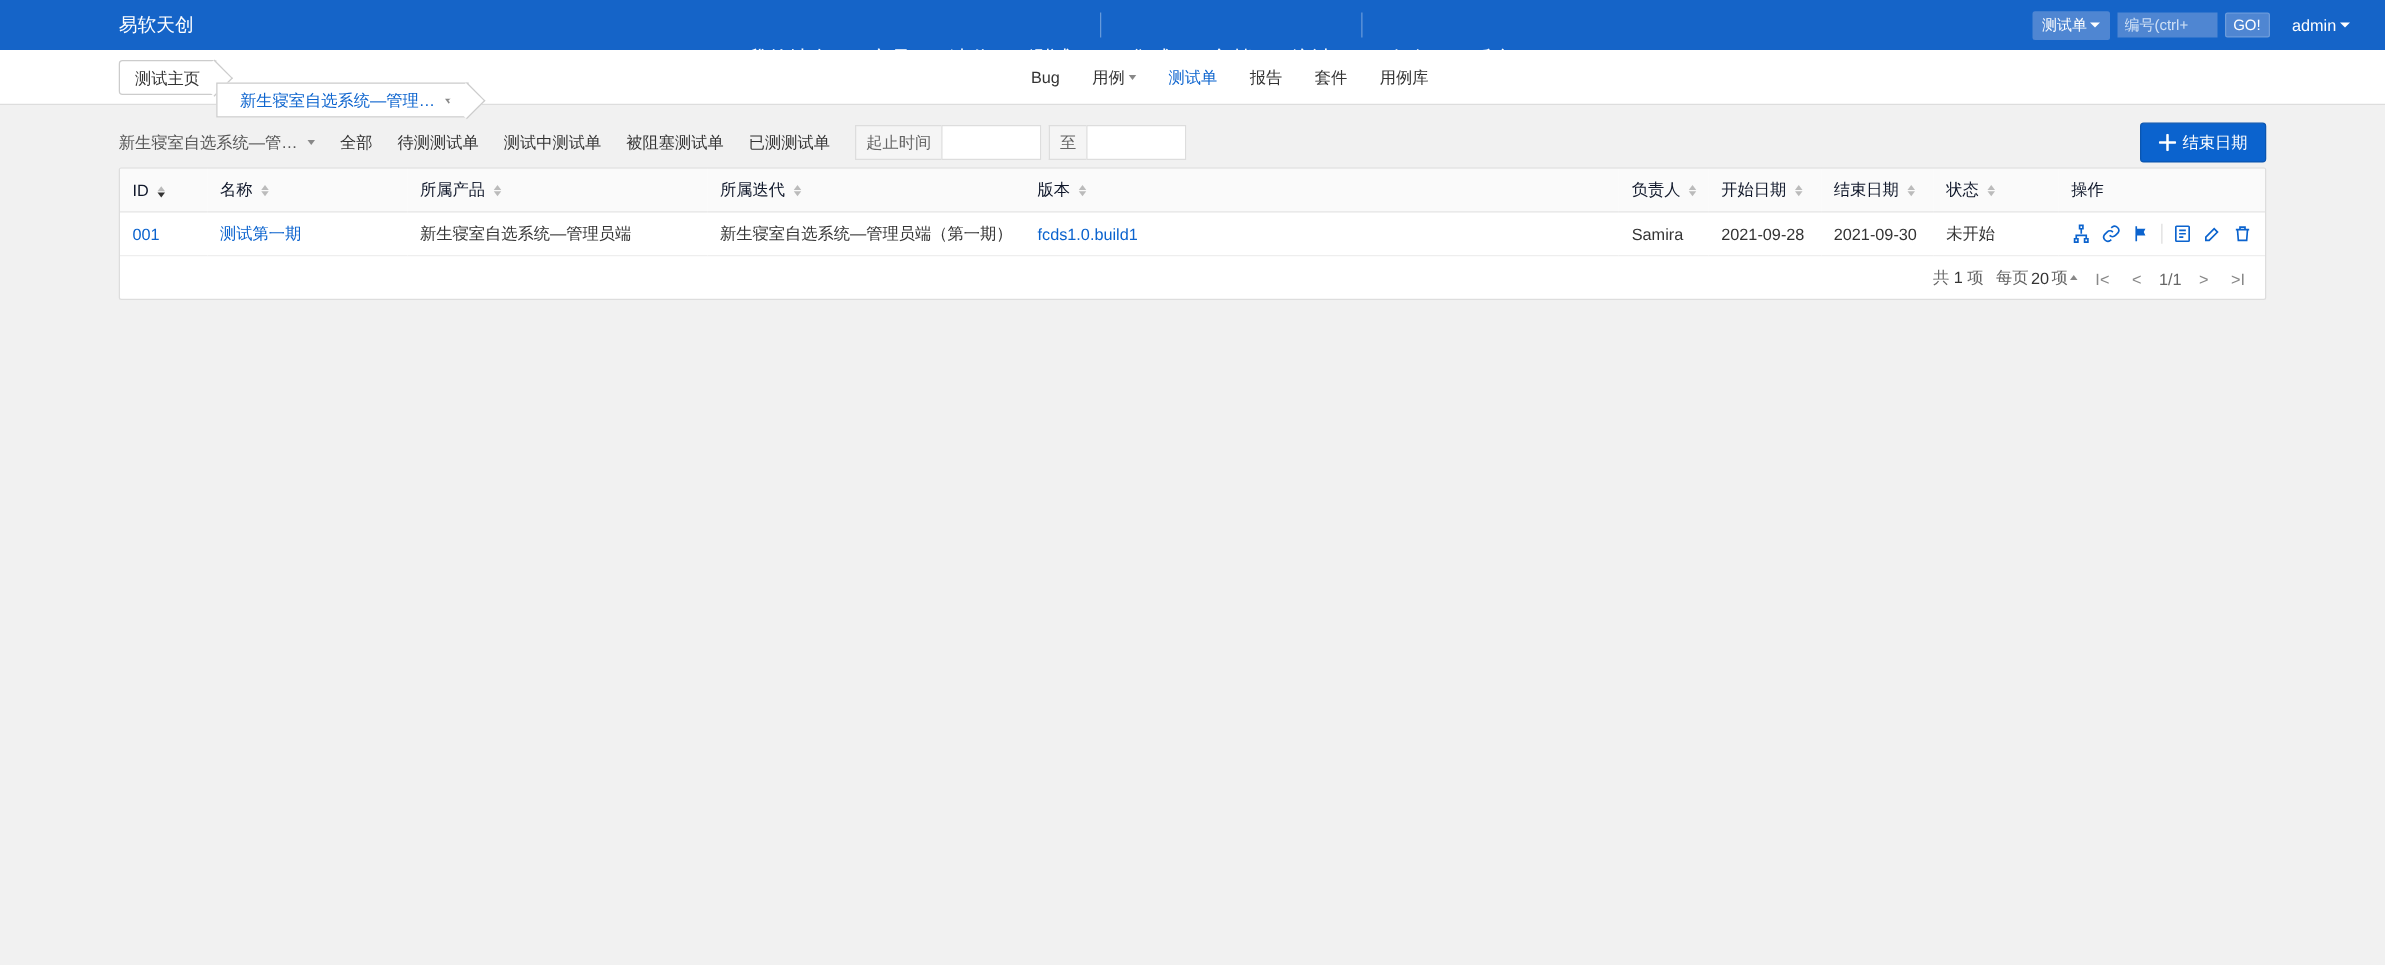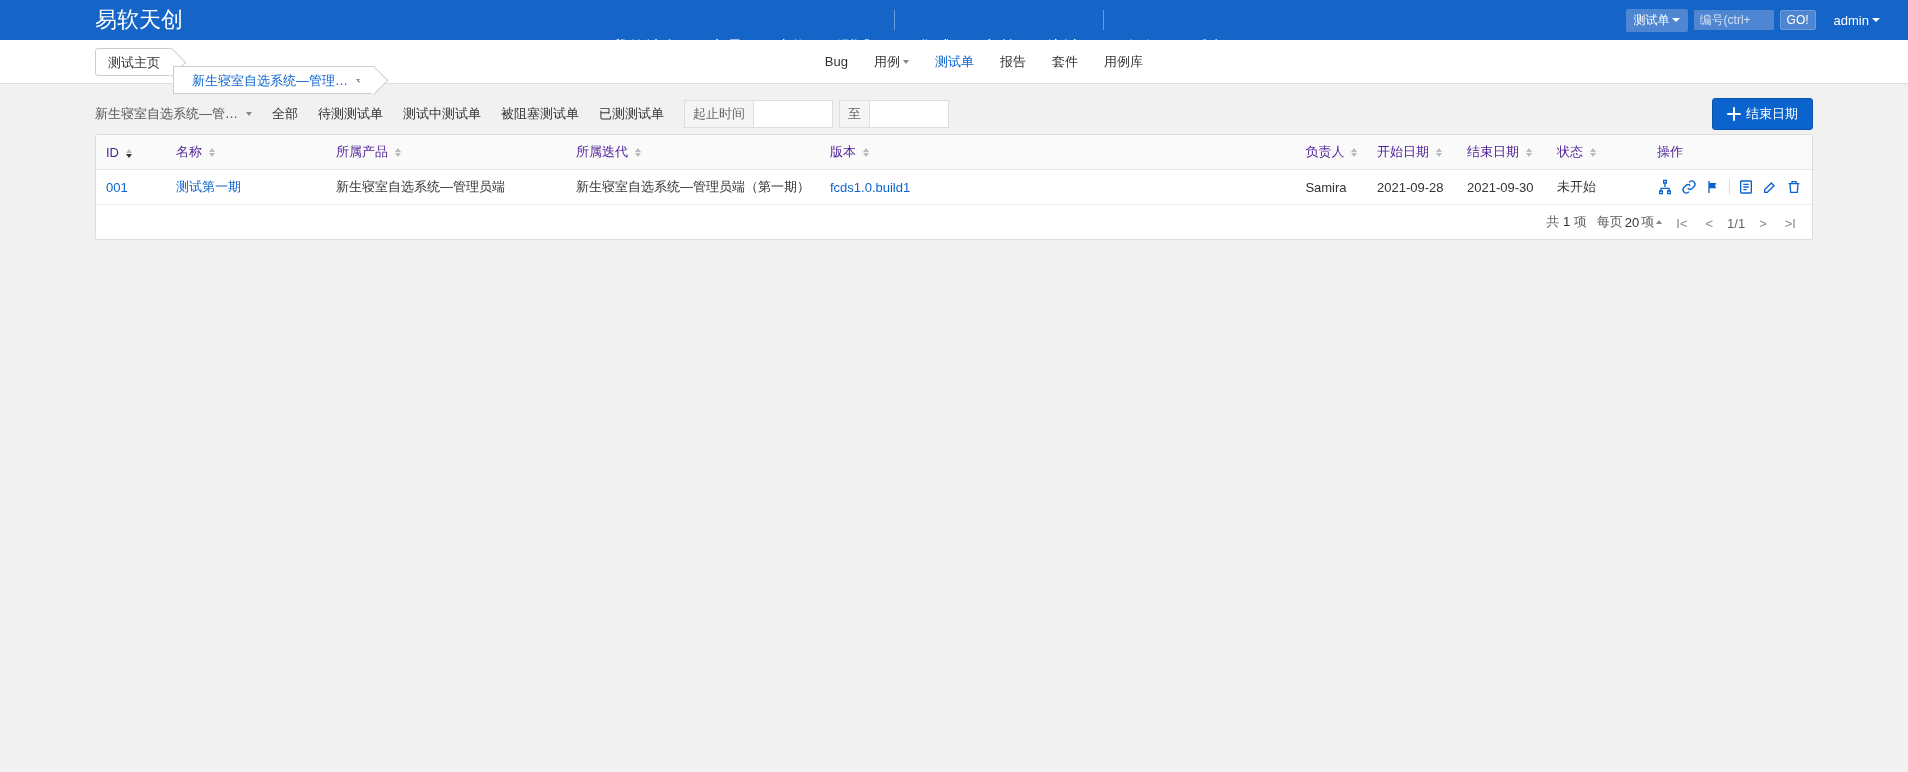--- a/index.html
+++ b/index.html
@@ -13,21 +13,21 @@
   
   .topbar {
     background: #1564c8;
     height: 40px;
     display: flex;
     align-items: center;
     color: #fff;
     padding-left: 95px;
   }
   .brand {
-    font-size: 22px;
+    font-size: 15px;
     margin-right: 28px;
     white-space: nowrap;
   }
   .top-nav {
     display: flex;
     align-items: stretch;
     height: 100%;
     flex: 1;
     justify-content: center;
   }
@@ -228,21 +228,21 @@
   table.grid {
     width: 100%;
     border-collapse: collapse;
     font-size: 13px;
   }
   table.grid th {
     text-align: left;
     padding: 8px 10px;
     border-bottom: 1px solid #e5e5e5;
     font-weight: 400;
-    color: #4c1d95;
+    color: #0f172a;
     background: #fafafa;
     white-space: nowrap;
   }
   table.grid td {
     padding: 8px 10px;
     border-bottom: 1px solid #eee;
     color: #333;
     white-space: nowrap;
   }
   .sort-ind {

